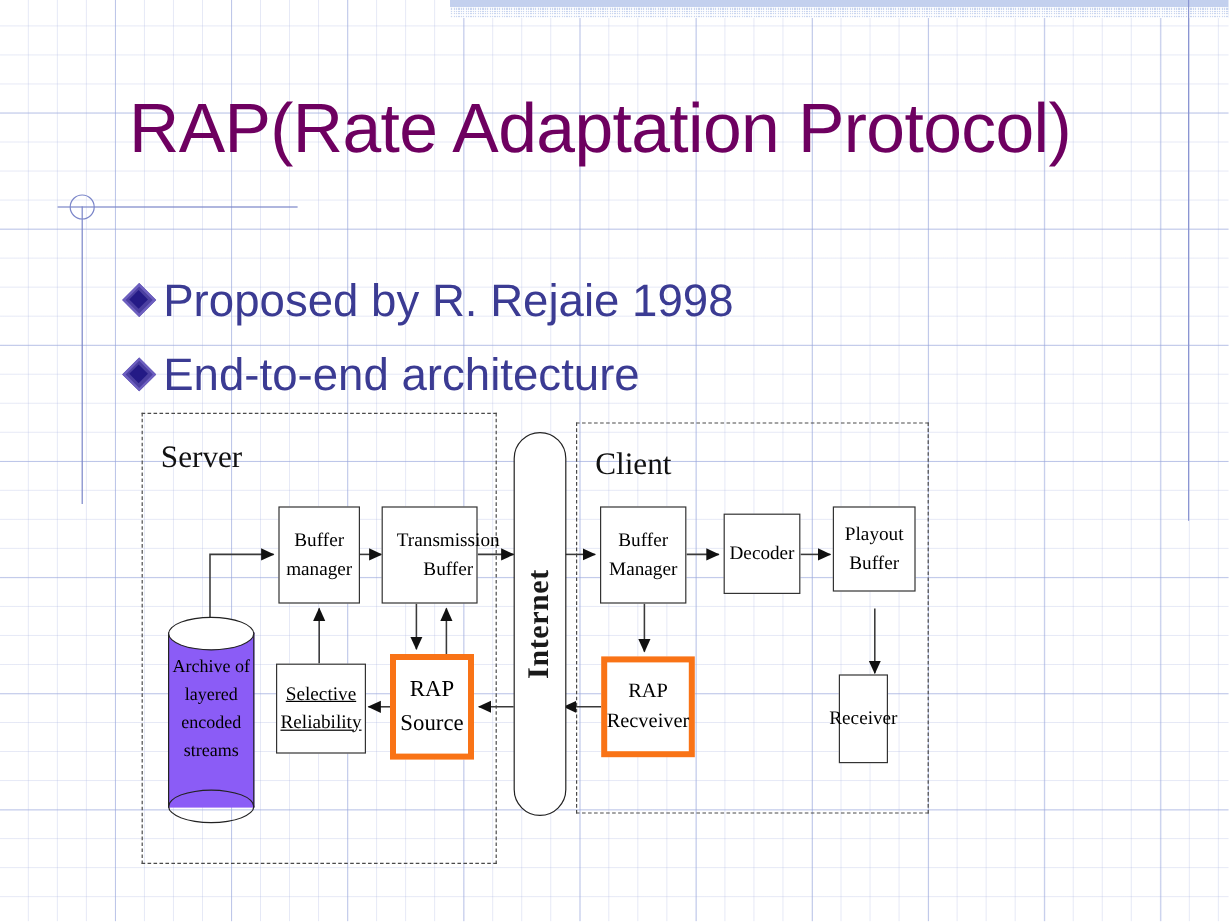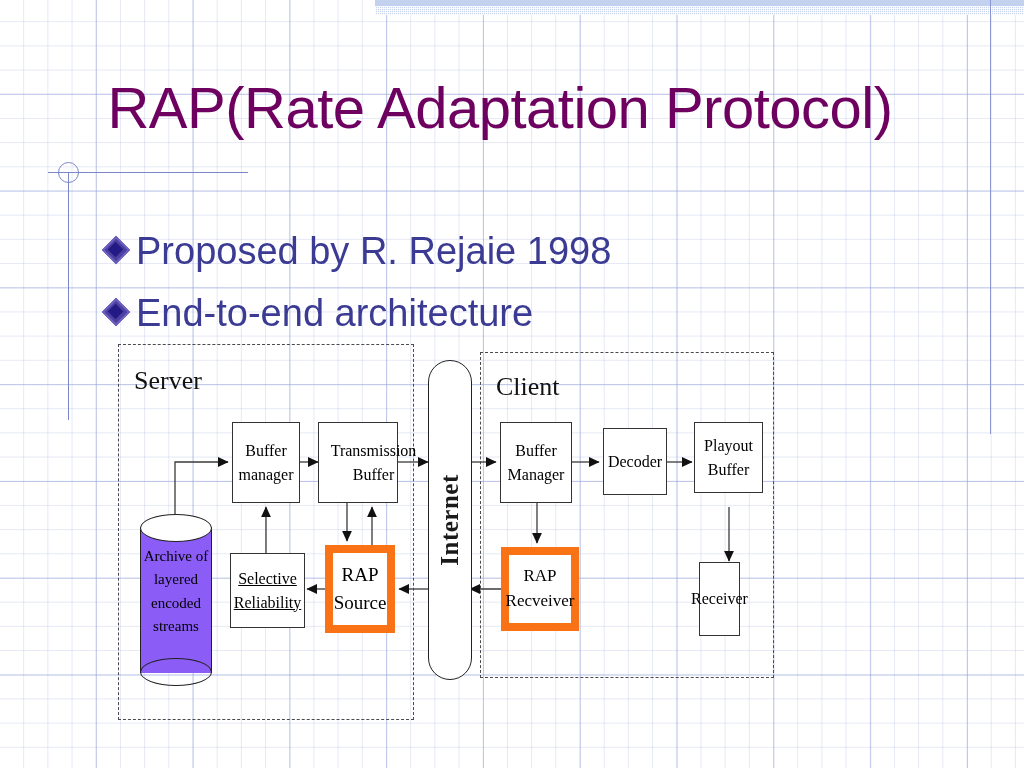--- a/index.html
+++ b/index.html
@@ -154,21 +154,21 @@
     justify-content: center;
     text-align: center;
     font-family: "Liberation Serif", serif;
     font-size: 16px;
     line-height: 1.45;
     color: #000;
     box-sizing: border-box;
     padding: 2px 1px;
   }
   .nodebox.thick {
-    border: 8px solid #f97316;
+    border: 5px solid #f97316;
   }
   .cyl {
     position: absolute;
     background: #8b5cf6;
     border-left: 1px solid #222;
     border-right: 1px solid #222;
     box-sizing: border-box;
   }
   .cyl-top, .cyl-bot {
     position: absolute;

